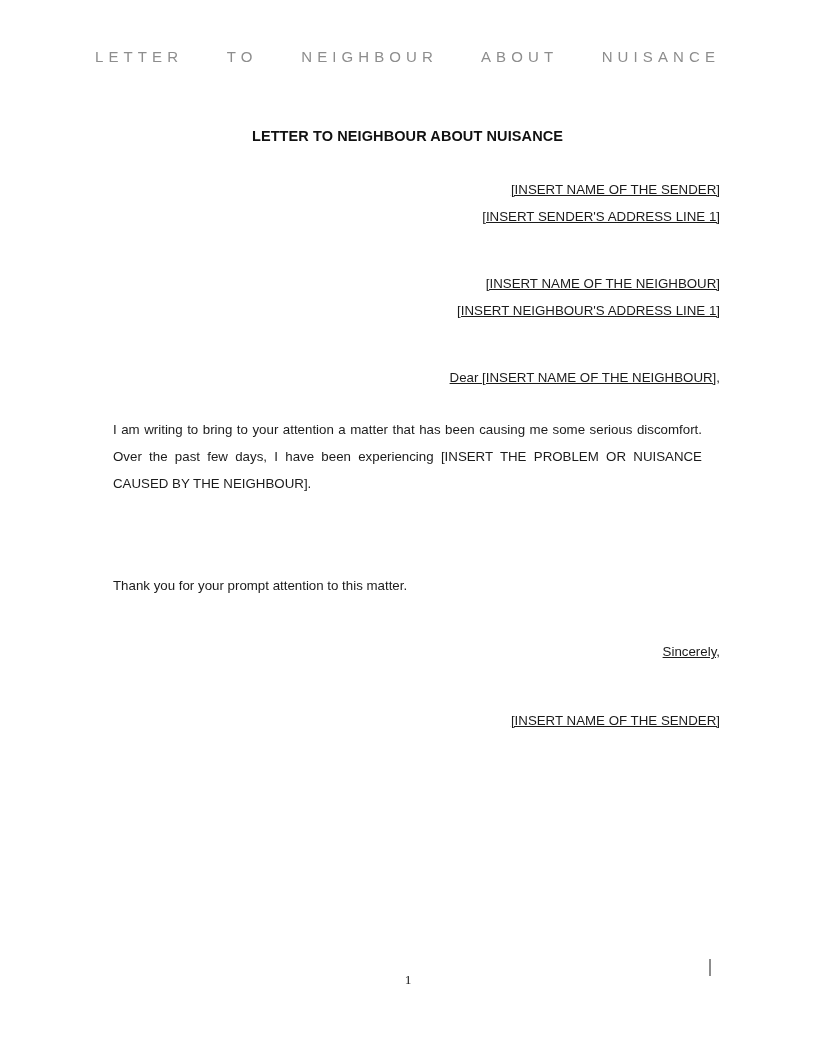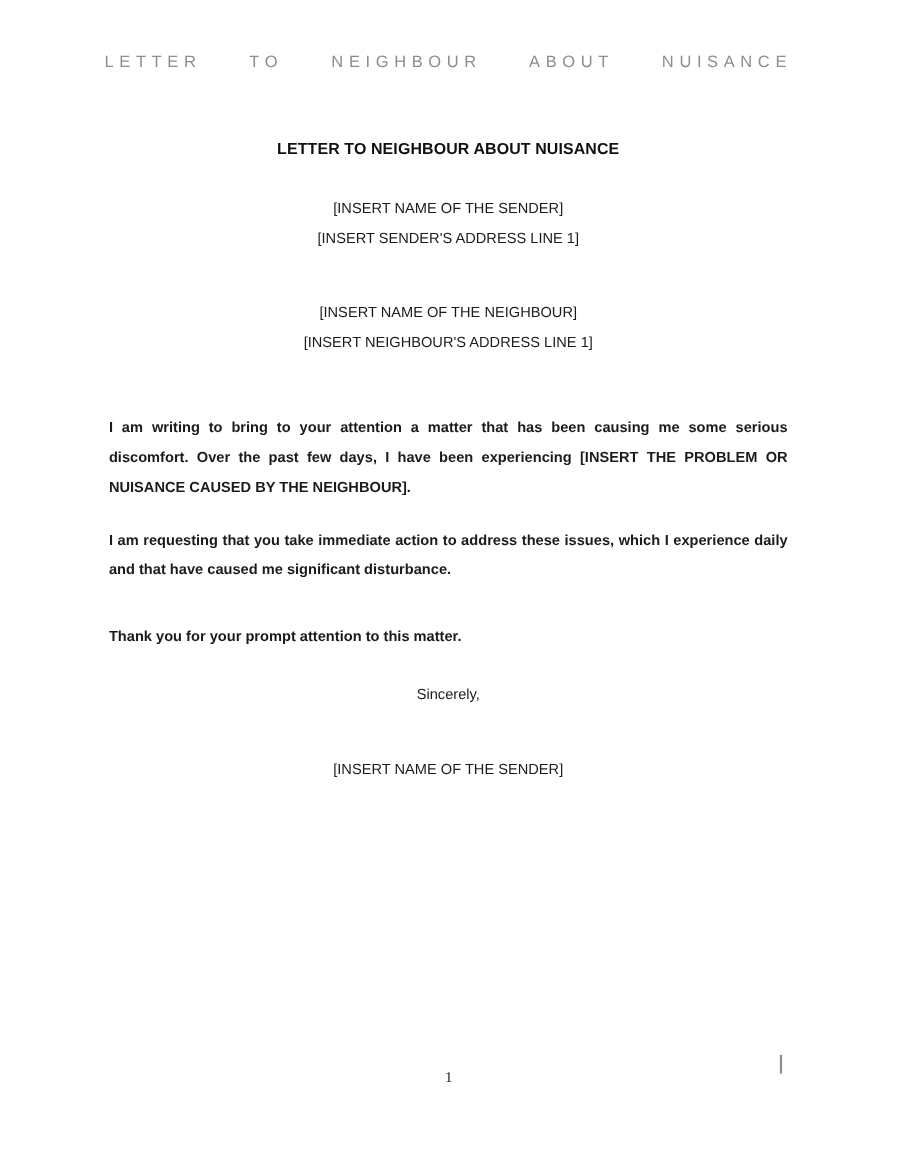--- a/index.html
+++ b/index.html
@@ -64,30 +64,30 @@
     position: absolute;
     left: 95px;
     top: 176px;
     width: 625px;
     color: #1b1b1b;
     font-size: 13.3px;
   }
 
   .line {
     line-height: 27px;
-    text-align: center;
+    text-align: right;
     white-space: nowrap;
+    text-decoration: underline;
   }
 
   .para {
     line-height: 27px;
     text-align: justify;
     text-justify: inter-word;
-    margin: 4px;
-    font-weight: bold;
+    margin: 18px;
   }
 
   
   .gap-sm { height: 7px; }
   .gap-md { height: 13px; }
   .gap-lg { height: 21px; }
   .gap-xl { height: 27px; }
 
   
   .page-number {
@@ -127,28 +127,28 @@
 
 
     <div class="gap-md"></div>
 
     <div class="line">[INSERT NAME OF THE NEIGHBOUR]</div>
     <div class="line">[INSERT NEIGHBOUR'S ADDRESS LINE 1]</div>
 
     <div class="gap-xl"></div>
     <div class="gap-md"></div>
 
+    <div class="line">Dear [INSERT NAME OF THE NEIGHBOUR],</div>
 
     <div class="gap-sm"></div>
 
     <p class="para">I am writing to bring to your attention a matter that has been causing me some serious discomfort. Over the past few days, I have been experiencing [INSERT THE PROBLEM OR NUISANCE CAUSED BY THE NEIGHBOUR].</p>
 
     <div class="gap-md"></div>
 
-    <p class="para">I am requesting that you take immediate action to address these issues, which I experience daily and that have caused me significant disturbance.</p>
 
     <div class="gap-md"></div>
 
 
     <div class="gap-md"></div>
 
     <p class="para">Thank you for your prompt attention to this matter.</p>
 
     <div class="gap-lg"></div>
 

